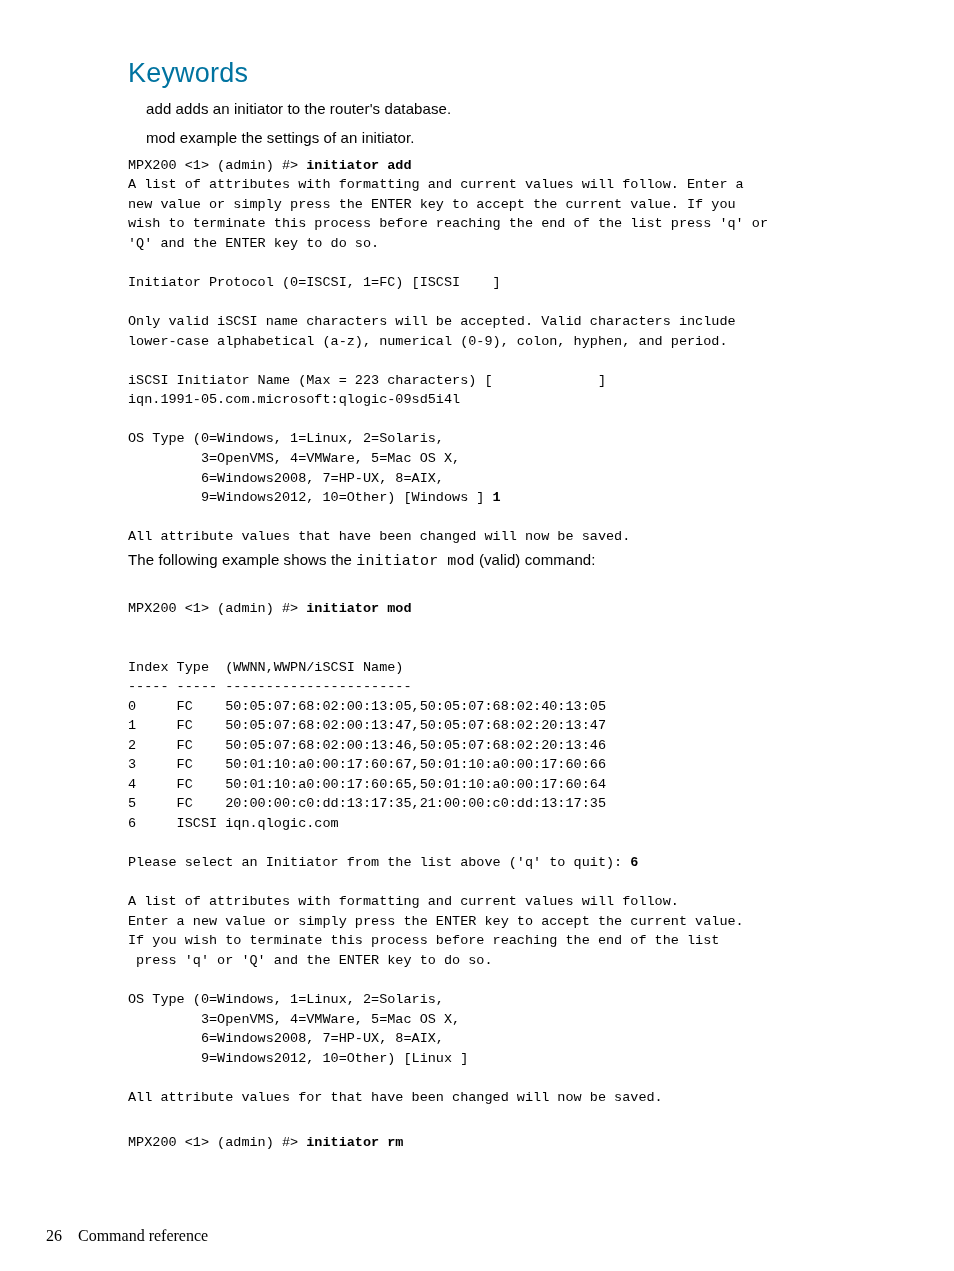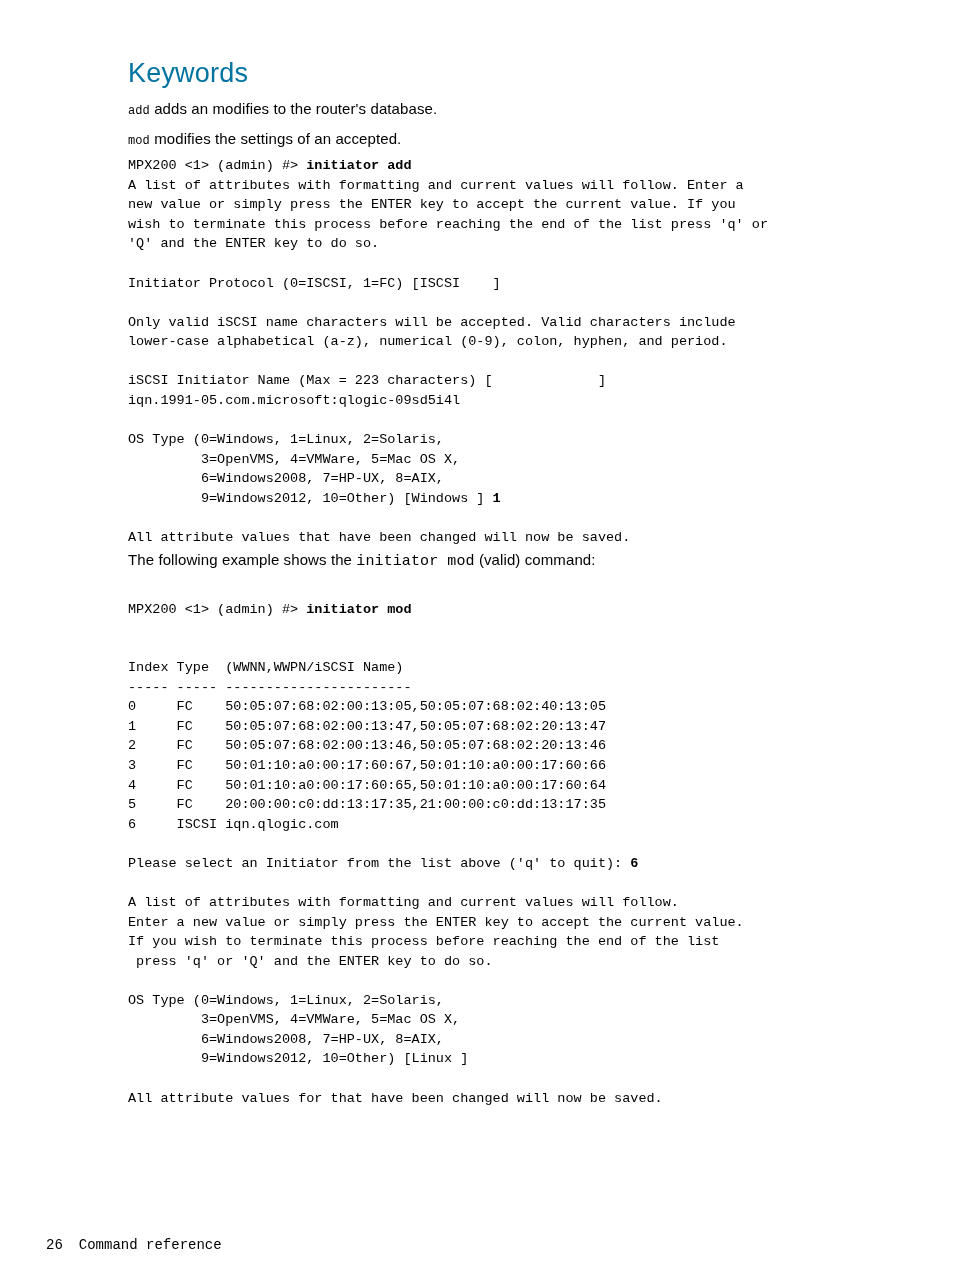--- a/index.html
+++ b/index.html
@@ -27,22 +27,23 @@
       letter-spacing: 0.2px;
     }
     .keyword-line {
       font-size: 15px;
       line-height: 1.55;
       margin-bottom: 6px;
       font-family: Arial, Helvetica, sans-serif;
       letter-spacing: 0.1px;
     }
     .keyword-line .kw {
-      font-family: Liberation Mono, monospace;
-      font-size: 12px;
+      font-family: Liberation Sans, sans-serif;
+      font-size: 15px;
+      margin-left: 18px;
     }
     .body-line {
       font-size: 15px;
       line-height: 1.5;
       margin-bottom: 4px;
       font-family: Arial, Helvetica, sans-serif;
       letter-spacing: 0.1px;
     }
     .body-line .cmd-inline {
       font-family: "Courier New", monospace;
@@ -59,40 +60,40 @@
       white-space: pre;
       margin-top: 6px;
       margin-bottom: 2px;
     }
     .code-block .bold {
       font-weight: bold;
       text-align: right;
     }
     .footer {
       position: absolute;
-      bottom: 18px;
+      bottom: 26px;
       left: 46px;
-      font-size: 14px;
-      font-family: Liberation Mono, monospace;
+      font-size: 16px;
+      font-family: Liberation Serif, serif;
     }
     .footer .page-num {
       margin-right: 16px;
     }
   </style>
 </head>
 <body>
 
 <div class="page-content">
   <h2 class="section-heading">Keywords</h2>
 
   <p class="keyword-line">
-    <span class="kw">add</span><span> adds an modifies to the router's database.</span>
+    <span class="kw">add</span><span> adds an initiator to the router's database.</span>
   </p>
   <p class="keyword-line">
-    <span class="kw">mod</span><span> modifies the settings of an accepted.</span>
+    <span class="kw">mod</span><span> example the settings of an initiator.</span>
   </p>
 
 
   <div class="code-block"><span>MPX200 &lt;1&gt; (admin) #&gt; </span><span class="bold">initiator add</span><span>
 A list of attributes with formatting and current values will follow. Enter a
 new value or simply press the ENTER key to accept the current value. If you
 wish to terminate this process before reaching the end of the list press 'q' or
 'Q' and the ENTER key to do so.
 
 Initiator Protocol (0=ISCSI, 1=FC) [ISCSI    ]
@@ -136,17 +137,19 @@
  press 'q' or 'Q' and the ENTER key to do so.
 
 OS Type (0=Windows, 1=Linux, 2=Solaris,
          3=OpenVMS, 4=VMWare, 5=Mac OS X,
          6=Windows2008, 7=HP-UX, 8=AIX,
          9=Windows2012, 10=Other) [Linux ]
 
 All attribute values for that have been changed will now be saved.</span></div>
 
 
+  <div class="code-block"><span>
+MPX200 &lt;1&gt; (admin) #&gt; </span><span class="bold">initiator rm</span></div>
 </div>
 
 <div class="footer">
   <span class="page-num">26</span><span>Command reference</span>
 </div>
 
 </body></html>

